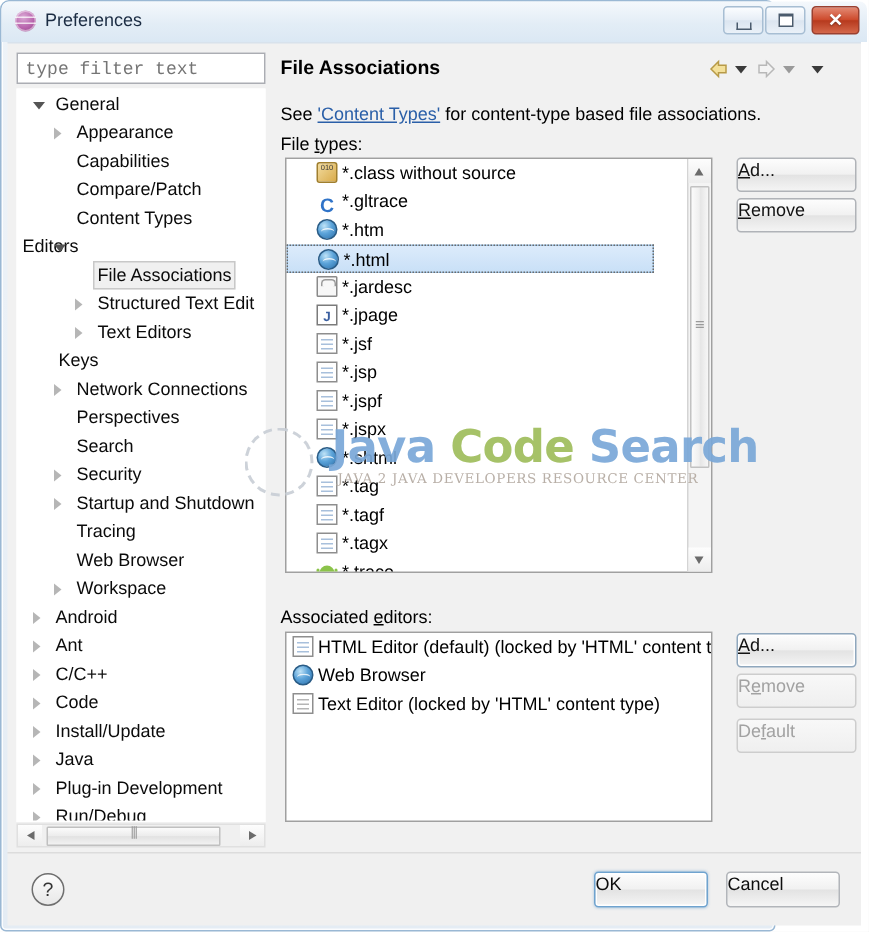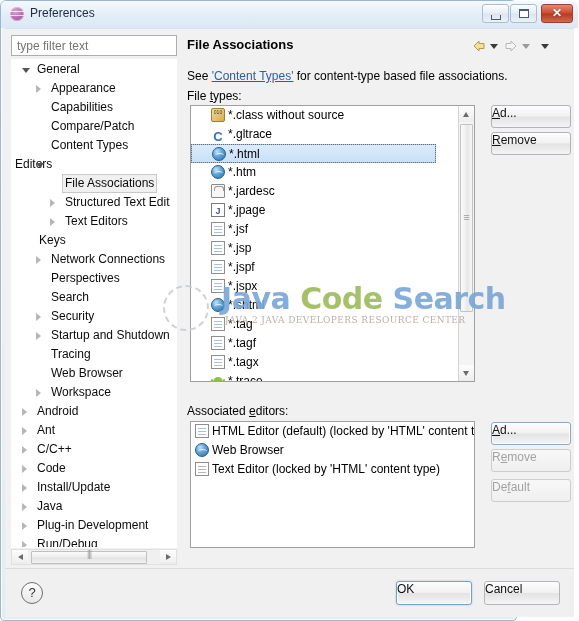--- a/index.html
+++ b/index.html
@@ -79,21 +79,21 @@
     background: #f1f1f1;
     border-top: 1px solid #d8e2ec;
   }
 
   
   #filter-input {
     position: absolute; left: 10px; top: 34px;
     width: 166px; height: 21px;
     border: 1px solid #abadb3;
     background: #ffffff;
-    font-family: Liberation Sans, sans-serif;
+    font-family: Liberation Mono, monospace;
     font-size: 12px; color: #8b8b8b;
     padding: 0 0 0 5px;
     line-height: 19px;
   }
   #tree-panel {
     position: absolute; left: 10px; top: 58px;
     width: 166px; height: 489px;
     background: #ffffff;
     border: 1px solid #ffffff;
     overflow: hidden;
@@ -432,22 +432,22 @@
   </div>
 
   <div id="filetypes-label">
     <span>File </span><u>t</u><span>ypes:</span>
   </div>
 
   <div id="filetypes-box">
     <div id="ft-list">
         <div class="ft-row"><span class="ft-ic ic-class"></span><span>*.class without source</span></div>
         <div class="ft-row"><span class="ft-ic ic-gl">C</span><span>*.gltrace</span></div>
+        <div class="ft-row"><span class="ft-ic ic-globe"></span><span>*.htm</span></div>
         <div class="ft-row selected"><span class="ft-ic ic-globe"></span><span>*.html</span></div>
-        <div class="ft-row"><span class="ft-ic ic-globe"></span><span>*.htm</span></div>
         <div class="ft-row"><span class="ft-ic ic-jar"></span><span>*.jardesc</span></div>
         <div class="ft-row"><span class="ft-ic ic-jpage"></span><span>*.jpage</span></div>
         <div class="ft-row"><span class="ft-ic ic-doc"></span><span>*.jsf</span></div>
         <div class="ft-row"><span class="ft-ic ic-doc"></span><span>*.jsp</span></div>
         <div class="ft-row"><span class="ft-ic ic-doc"></span><span>*.jspf</span></div>
         <div class="ft-row"><span class="ft-ic ic-doc"></span><span>*.jspx</span></div>
         <div class="ft-row"><span class="ft-ic ic-globe"></span><span>*.shtml</span></div>
         <div class="ft-row"><span class="ft-ic ic-doc"></span><span>*.tag</span></div>
         <div class="ft-row"><span class="ft-ic ic-doc"></span><span>*.tagf</span></div>
         <div class="ft-row"><span class="ft-ic ic-doc"></span><span>*.tagx</span></div>

